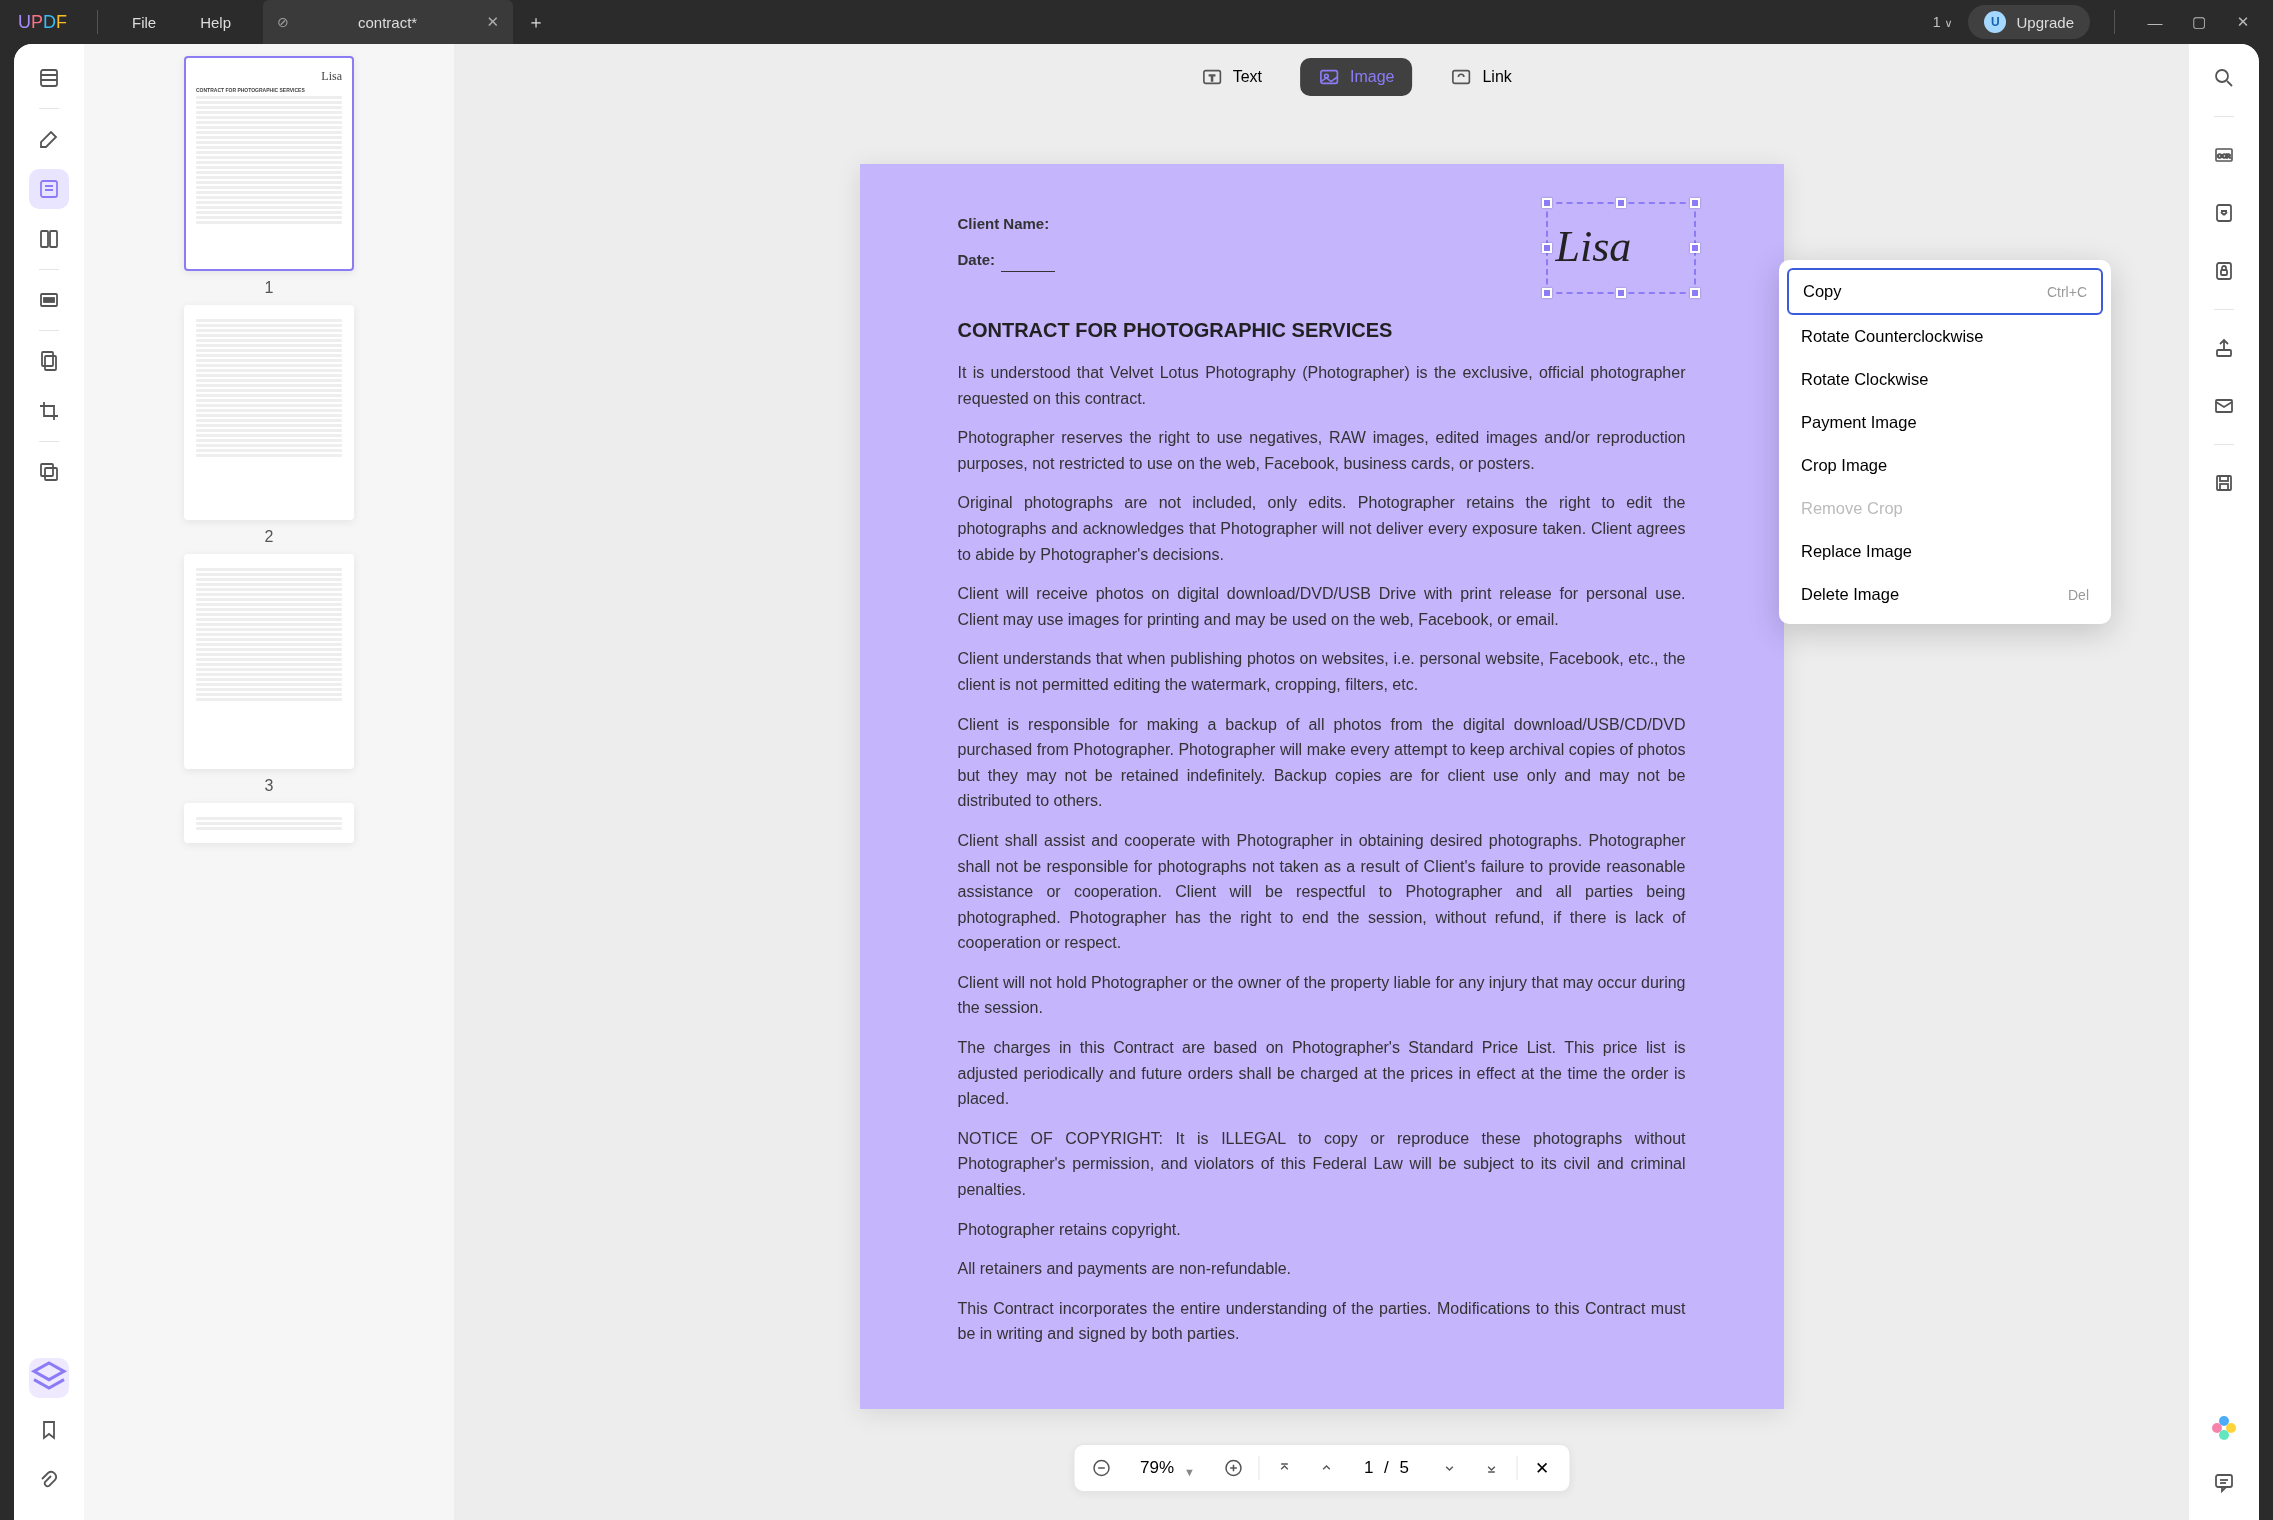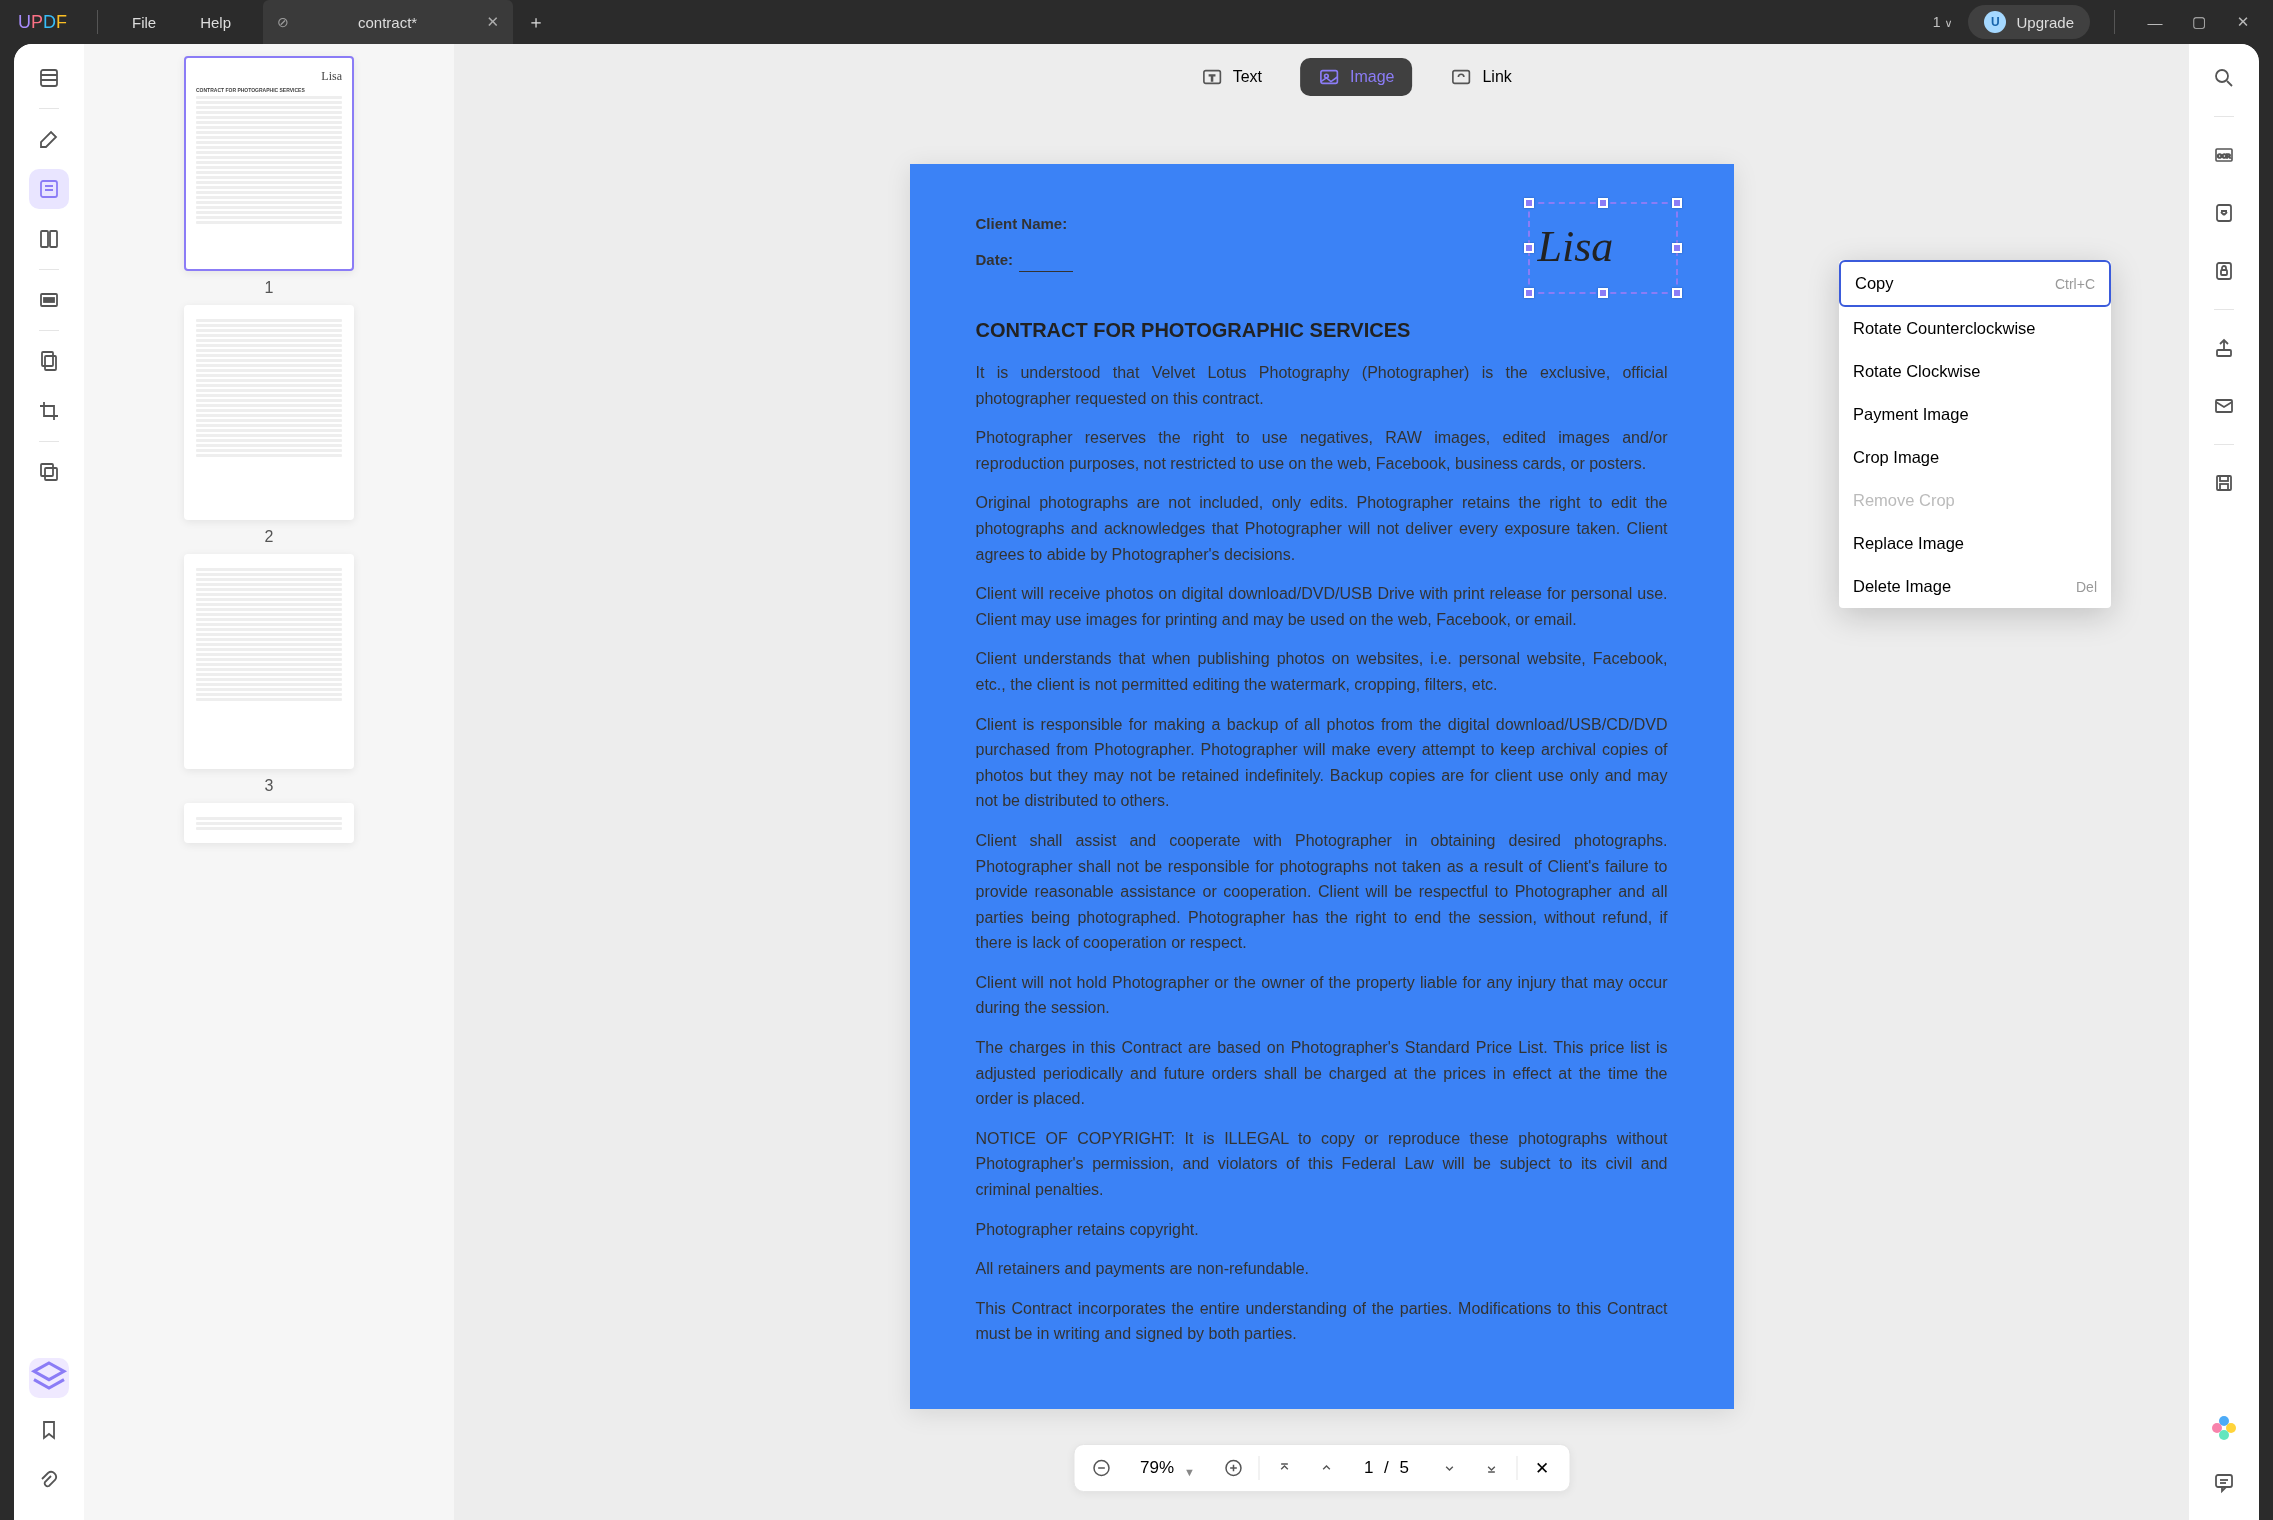--- a/index.html
+++ b/index.html
@@ -40,36 +40,36 @@
 .thumb .ln { height:3px; background:#eee; margin:2px 0; border-radius:1px;}
 .thumb-num { font-size: 16px; color: #555; }
 
 .docarea { flex: 1; background: #ededed; position: relative; overflow: hidden; }
 
 .toptools { position: absolute; top: 14px; left: 50%; transform: translateX(-40%); display: flex; gap: 20px; z-index: 5; }
 .toptool { display: flex; align-items: center; gap: 10px; padding: 8px 18px; border-radius: 10px; cursor: pointer; font-size: 16px; }
 .toptool.active { background: #404040; color: #8b7cf6; }
 .toptool svg { width: 22px; height: 22px; }
 
-.page { position: absolute; top: 120px; left: 50%; transform: translateX(-50%); width: 824px; background: #3b82f6; box-shadow: 0 4px 24px rgba(0,0,0,.1); padding: 48px 66px; font-size: 14px; line-height: 1.6; color: #333; }
+.page { position: absolute; top: 120px; left: 50%; transform: translateX(-50%); width: 924px; background: #c4b5fd; box-shadow: 0 4px 24px rgba(0,0,0,.1); padding: 48px 98px; font-size: 14px; line-height: 1.6; color: #333; }
 .page-header { display:flex; justify-content:space-between; align-items:flex-start; margin-bottom: 30px;}
 .fields .field-row { display:flex; gap:6px; margin-bottom: 12px; font-size:15px; font-weight:600;}
 .fields .field-row .line { flex:1; border-bottom: 1.5px solid #333; max-width: 270px;}
 .sigbox { position:relative; width: 130px; height: 72px; }
 .sigtext { font-family: 'Brush Script MT', cursive; font-size: 44px; font-style: italic; color: #222; }
 .selbox { position:absolute; inset:-10px; border: 2px dashed #8b7cf6; }
 .handle { position:absolute; width:10px; height:10px; background:#8b7cf6; border:2px solid #fff; box-shadow:0 0 2px rgba(0,0,0,.3);}
 .h-tl{top:-6px;left:-6px;} .h-tm{top:-6px;left:calc(50% - 5px);} .h-tr{top:-6px;right:-6px;}
 .h-ml{top:calc(50% - 5px);left:-6px;} .h-mr{top:calc(50% - 5px);right:-6px;}
 .h-bl{bottom:-6px;left:-6px;} .h-bm{bottom:-6px;left:calc(50% - 5px);} .h-br{bottom:-6px;right:-6px;}
 
 .page h2 { font-size:20px; font-weight:700; margin-bottom: 14px; color:#222;}
 .page p { margin-bottom: 14px; text-align: justify; font-size: 16px;}
 
-.ctxmenu { position: absolute; top: 216px; right: 78px; width: 272px; background: #fff; border-radius: 4px; box-shadow: 0 8px 32px rgba(0,0,0,.18); z-index: 20; font-size: 16.5px;}
+.ctxmenu { position: absolute; top: 216px; right: 78px; width: 332px; background: #fff; border-radius: 10px; box-shadow: 0 8px 32px rgba(0,0,0,.18); padding: 8px; z-index: 20; font-size: 16.5px;}
 .ctxitem { padding: 12px 14px; display:flex; justify-content:space-between; align-items:center; cursor:pointer; border-radius:6px;}
 .ctxitem.highlighted { border: 2.5px solid #3b5bdb; }
 .ctxitem.disabled { color: #bbb; cursor:default;}
 .ctxitem .shortcut { color:#999; font-size:14px;}
 
 .zoomctrl { position:absolute; bottom: 28px; left:50%; transform:translateX(-50%); display:flex; align-items:center; gap:8px; background:#fff; border:1px solid #e5e5e5; border-radius: 10px; padding: 6px 10px; box-shadow:0 2px 8px rgba(0,0,0,.06); z-index:10; font-size:17px;}
 .zoomctrl .zbtn { width:34px;height:34px;display:flex;align-items:center;justify-content:center;cursor:pointer;border-radius:6px;}
 .zoomctrl .zsep { width:1px; height:24px; background:#e5e5e5; }
 .zoomctrl .zoomval { padding: 0 14px; display:flex; align-items:flex-end; gap:10px;}
 .zoomctrl .pagenum { padding: 0 12px; letter-spacing: 3px;}

